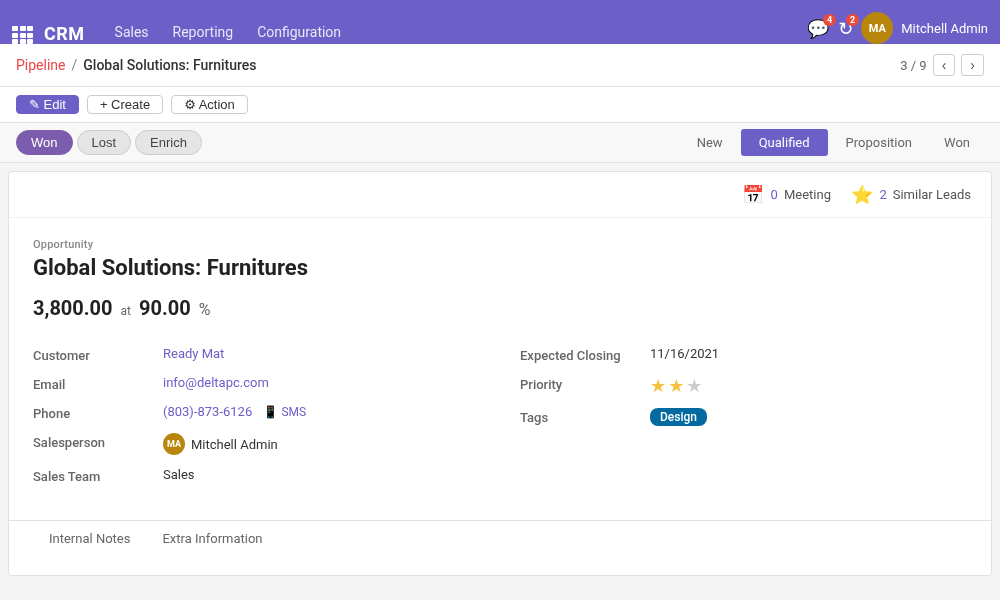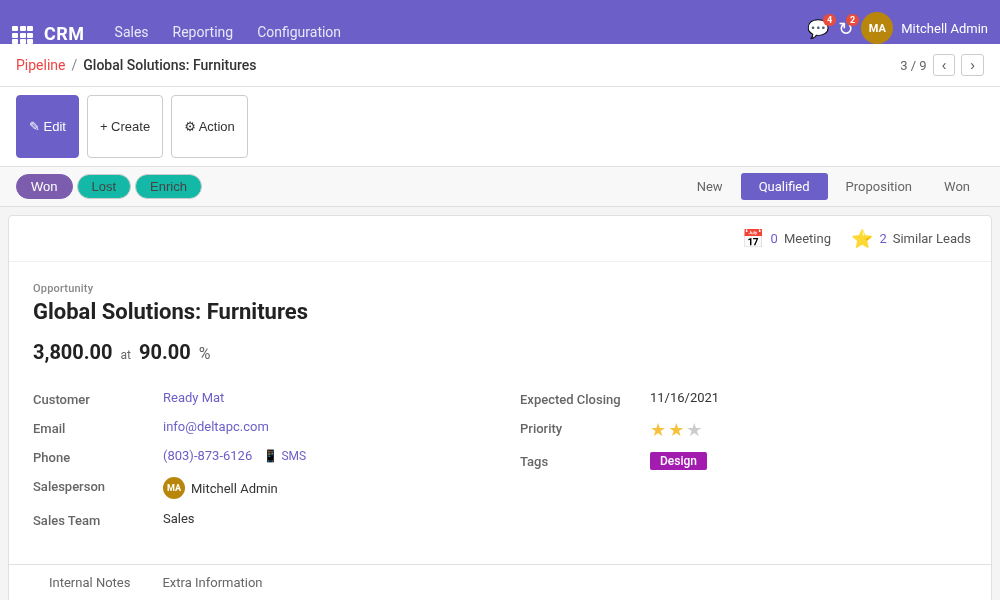--- a/index.html
+++ b/index.html
@@ -23,28 +23,28 @@
     .breadcrumb-bar { background: white; padding: 10px 16px; border-bottom: 1px solid #e0e0e0; display: flex; align-items: center; justify-content: space-between; }
     .breadcrumb { display: flex; align-items: center; gap: 6px; font-size: 14px; }
     .breadcrumb .link { color: #ef4444; cursor: pointer; text-decoration: none; }
     .breadcrumb .sep { color: #888; }
     .breadcrumb .current { color: #333; font-weight: 500; }
     .pagination { display: flex; align-items: center; gap: 6px; font-size: 13px; color: #666; }
     .pag-btn { border: 1px solid #ccc; background: white; border-radius: 3px; padding: 2px 8px; cursor: pointer; font-size: 14px; color: #555; }
 
     
     .action-bar { background: white; padding: 8px 16px; border-bottom: 1px solid #e0e0e0; display: flex; align-items: center; gap: 8px; }
-    .btn { display: inline-flex; align-items: center; gap: 4px; padding: 23px 12px; border-radius: 4px; font-size: 13px; cursor: pointer; border: 1px solid; }
+    .btn { display: inline-flex; align-items: center; gap: 4px; padding: 1px 12px; border-radius: 4px; font-size: 13px; cursor: pointer; border: 1px solid; }
     .btn-primary { background: #6c5fc7; color: white; border-color: #6c5fc7; }
     .btn-secondary { background: white; color: #333; border-color: #ccc; }
 
     
     .status-bar { background: #f8f8f8; border-bottom: 1px solid #e0e0e0; display: flex; align-items: center; padding: 6px 16px; gap: 6px; }
     .stage-btns { display: flex; gap: 4px; }
-    .stage-btn { padding: 4px 14px; border-radius: 20px; font-size: 13px; cursor: pointer; border: 1px solid #ccc; background: #14b8a6; color: #444; }
+    .stage-btn { padding: 4px 14px; border-radius: 20px; font-size: 13px; cursor: pointer; border: 1px solid #ccc; background: #e5e5e5; color: #444; }
     .stage-btn.active-won { background: #7c5cad; color: white; border-color: #7c5cad; }
     .pipeline-stages { margin-left: auto; display: flex; align-items: flex-end; gap: 0; }
     .pipeline-stage { padding: 6px 18px; font-size: 13px; color: #666; cursor: pointer; position: relative; }
     .pipeline-stage.active { background: #6c5fc7; color: white; border-radius: 3px; }
     .pipeline-stage-won { padding: 6px 14px; font-size: 13px; color: #666; cursor: pointer; }
 
     
     .main-content { background: white; margin: 8px; border-radius: 4px; border: 1px solid #e0e0e0; height: calc(600px - 44px - 43px - 44px - 44px - 20px); overflow-y: auto; }
 
     
@@ -70,21 +70,21 @@
     .field-value a { color: #6c5fc7; text-decoration: none; cursor: pointer; }
     .sms-btn { color: #6c5fc7; font-size: 12px; margin-left: 8px; cursor: pointer; }
 
     
     .stars { display: flex; gap: 2px; }
     .star { font-size: 18px; }
     .star.filled { color: #f6c23e; }
     .star.empty { color: #ccc; }
 
     
-    .tag { display: inline-block; background: #a21caf; color: white; border-radius: 2px; padding: 2px 10px; font-size: 12px; font-weight: 500; }
+    .tag { display: inline-block; background: #0369a1; color: white; border-radius: 8px; padding: 2px 10px; font-size: 12px; font-weight: 500; }
 
     
     .tabs-bar { border-top: 1px solid #e0e0e0; margin-top: 10px; display: flex; padding: 0 24px; }
     .tab { padding: 10px 16px; font-size: 13px; cursor: pointer; border-bottom: 2px solid transparent; color: #666; }
   </style>
 </head>
 <body>
 
 <div class="topnav">
   <div class="topnav-apps">

